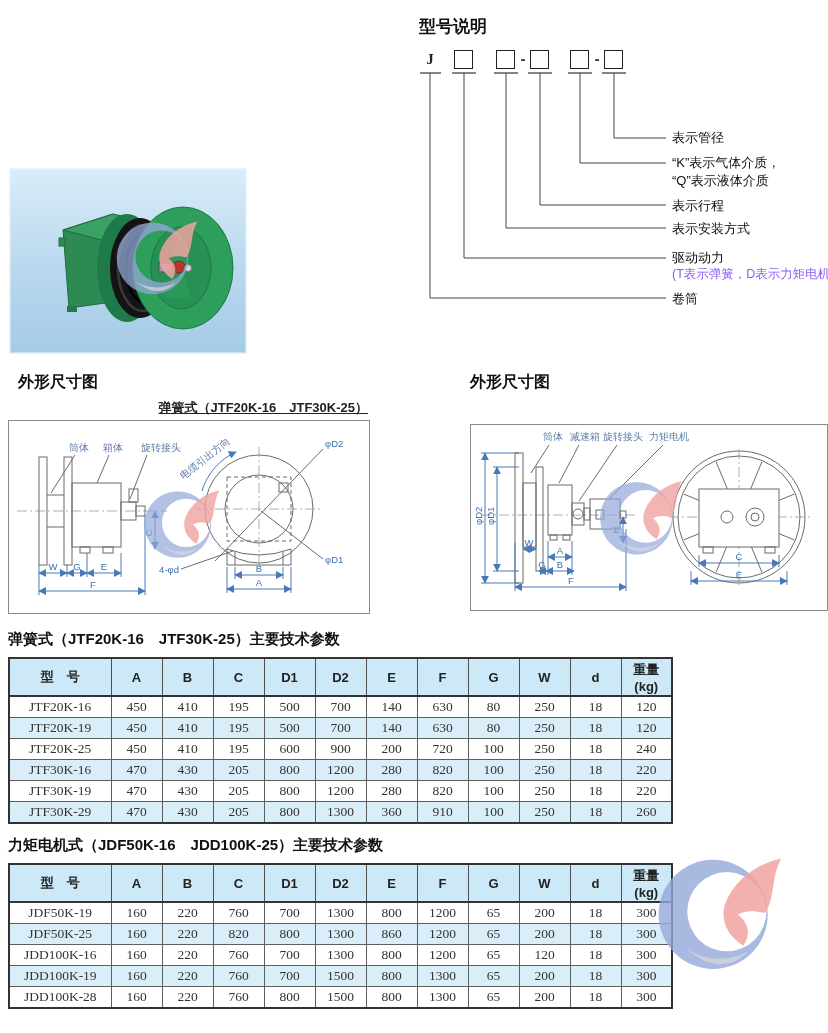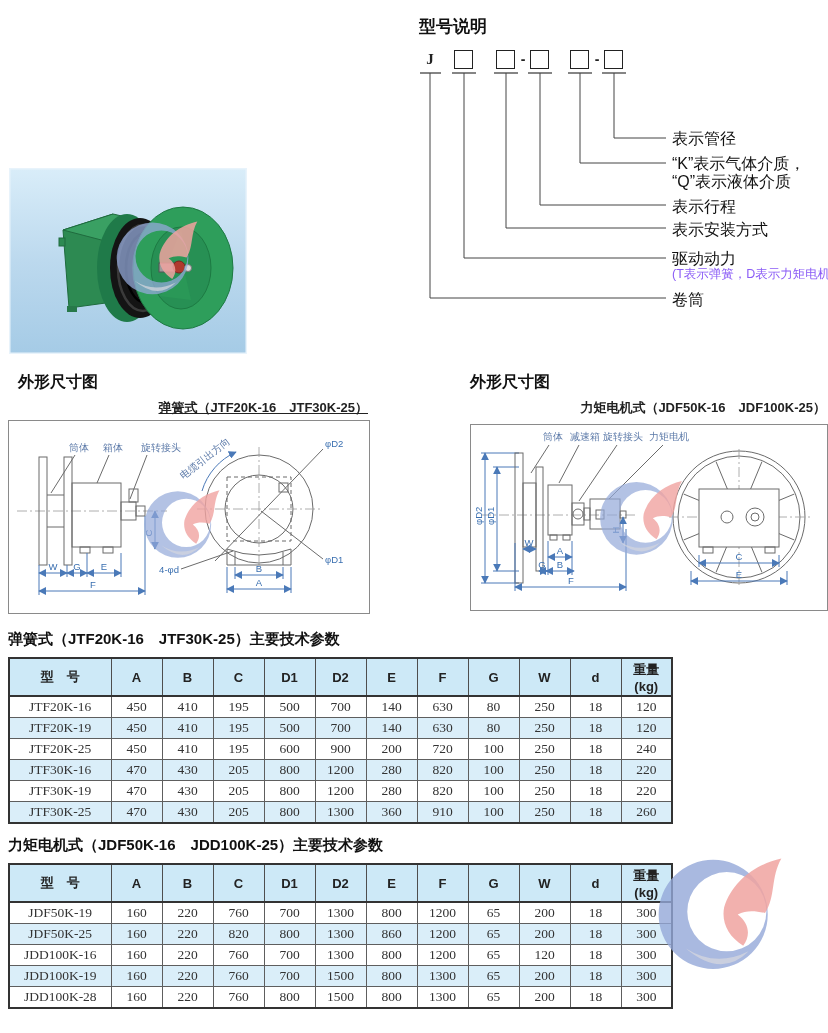--- a/index.html
+++ b/index.html
@@ -8,21 +8,21 @@
   .abs{position:absolute;}
   
   .big-title{font-size:17px;font-weight:bold;color:#111;}
   .sec-title{font-size:16px;font-weight:bold;color:#111;}
   .sub-title{font-size:13px;font-weight:bold;color:#222;}
   .tbl-title{font-size:15px;font-weight:bold;color:#111;}
   
   .code-letter{font-family:"Liberation Serif","DejaVu Serif",serif;font-size:15px;font-weight:bold;text-align:center;}
   .code-box{width:17px;height:17px;border:1.5px solid #222;background:#fff;}
   .code-dash{font-size:14px;font-weight:bold;text-align:center;}
-  .spec-label{font-size:16px;color:#111;white-space:nowrap;}
+  .spec-label{font-size:13px;color:#111;white-space:nowrap;}
   .spec-note{font-size:12.5px;color:#8b5cf6;white-space:nowrap;}
   
   .draw-box{border:1px solid #8a8a8a;background:#fff;}
   .g{fill:none;stroke:#6b6b6b;stroke-width:1;}
   .gd{fill:none;stroke:#6b6b6b;stroke-width:1;stroke-dasharray:4 3;}
   .cl{fill:none;stroke:#9a9a9a;stroke-width:0.8;stroke-dasharray:10 3 2 3;}
   .d{fill:none;stroke:#4a79b8;stroke-width:1;}
   .t{font-size:10px;fill:#5b79a8;}
   .dt{font-size:9.5px;fill:#3a6fb0;}
   
@@ -113,21 +113,20 @@
     <div class="abs spec-label" style="left:258px;top:187px;">表示行程</div>
     <div class="abs spec-label" style="left:258px;top:210px;">表示安装方式</div>
     <div class="abs spec-label" style="left:258px;top:239px;">驱动动力</div>
     <div class="abs spec-note" style="left:258px;top:256px;">(T表示弹簧，D表示力矩电机)</div>
     <div class="abs spec-label" style="left:258px;top:280px;">卷筒</div>
   </div>
 
   <div class="abs sec-title" style="left:18px;top:372px;">外形尺寸图</div>
   <div class="abs sub-title" style="left:8px;top:399px;width:360px;text-align:right;text-decoration:underline;">弹簧式（JTF20K-16　JTF30K-25）</div>
   <div class="abs sec-title" style="left:470px;top:372px;">外形尺寸图</div>
-  <div class="abs sub-title" style="left:470px;top:399px;width:356px;text-align:right;">力矩电机式（JDF50K-16　JDF100K-25）</div>
 
   <div class="abs draw-box" style="left:8px;top:420px;width:360px;height:192px;">
     <svg width="358" height="190" viewBox="0 0 358 190">
       <defs>
         <marker id="a1" viewBox="0 0 10 10" refX="9" refY="5" markerWidth="8" markerHeight="8" orient="auto-start-reverse">
           <path d="M0,0L10,5L0,10z" fill="#4a79b8"></path>
           </marker>
         <marker id="a2" viewBox="0 0 10 10" refX="9" refY="5" markerWidth="8" markerHeight="8" orient="auto-start-reverse">
           <path d="M0,0L10,5L0,10z" fill="#4a79b8"></path>
           </marker>
@@ -399,21 +398,21 @@
           <td>800</td>
           <td>1200</td>
           <td>280</td>
           <td>820</td>
           <td>100</td>
           <td>250</td>
           <td>18</td>
           <td>220</td>
         </tr>
         <tr>
-          <td>JTF30K-25</td>
+          <td>JTF30K-29</td>
           <td>470</td>
           <td>430</td>
           <td>205</td>
           <td>800</td>
           <td>1300</td>
           <td>360</td>
           <td>910</td>
           <td>100</td>
           <td>250</td>
           <td>18</td>

